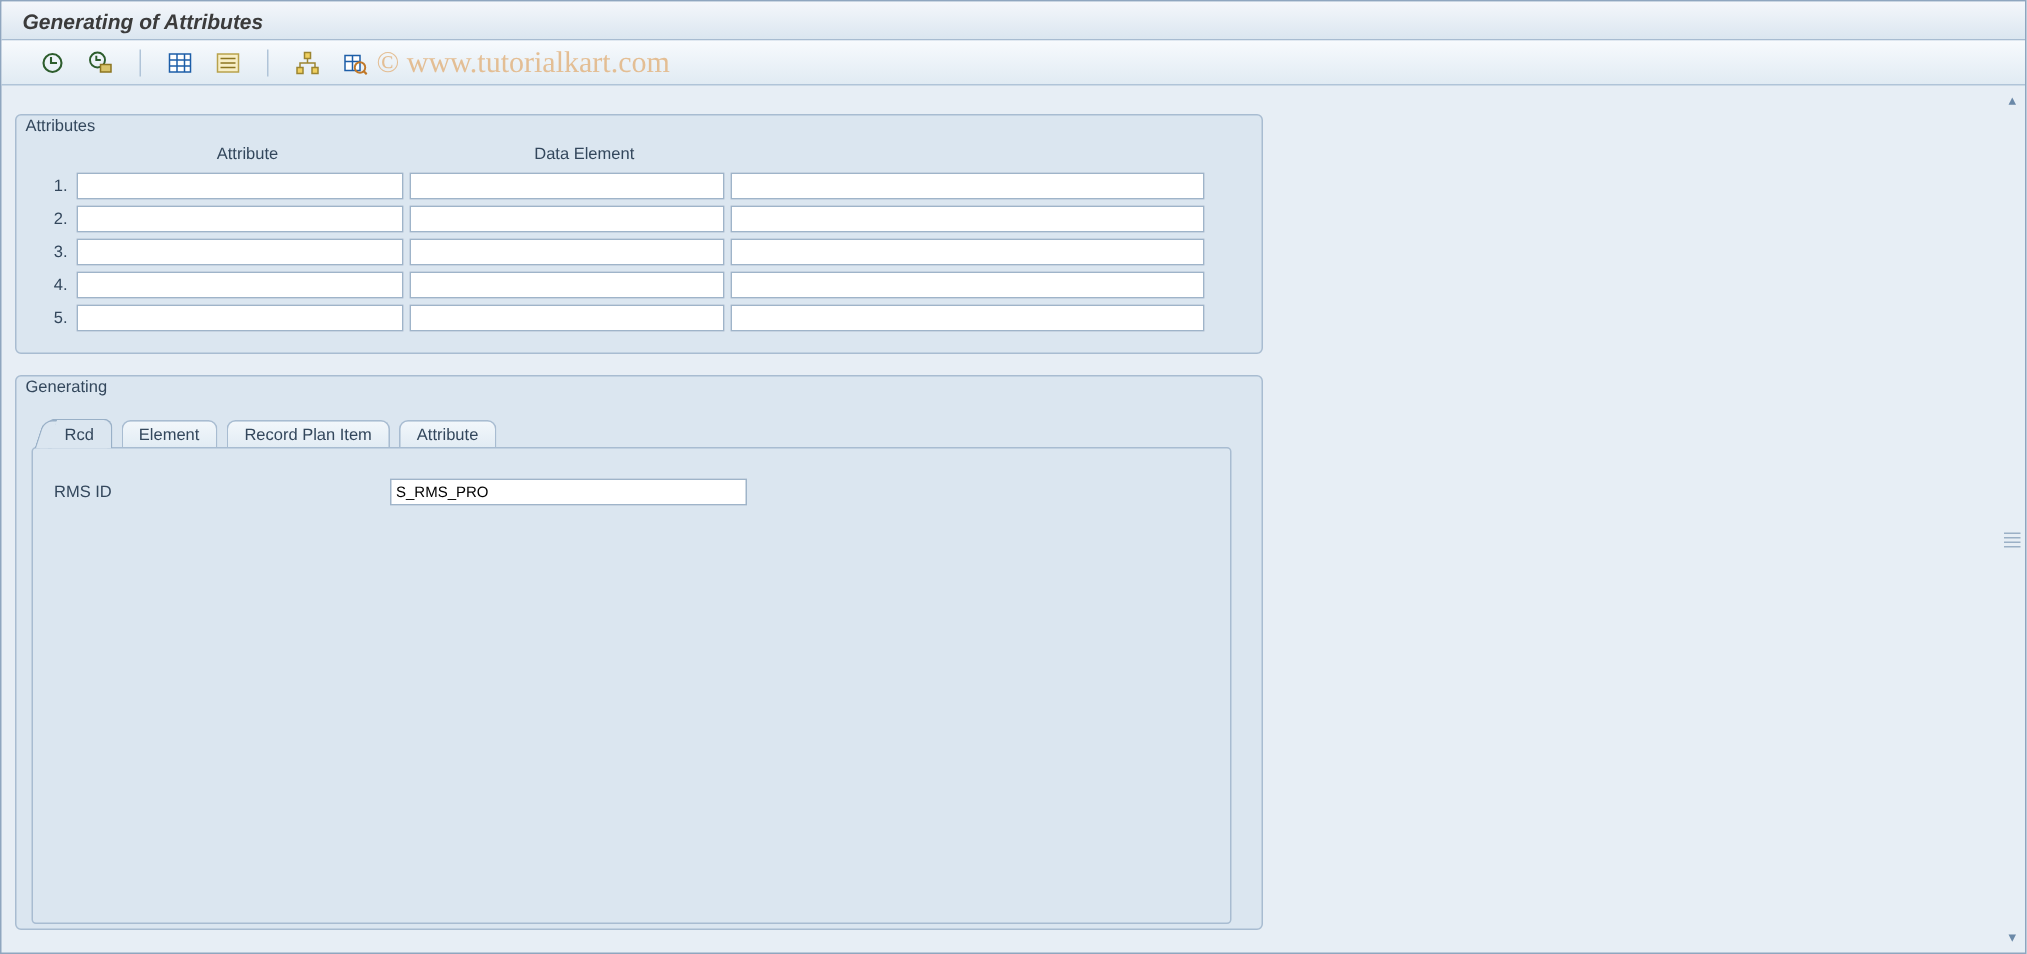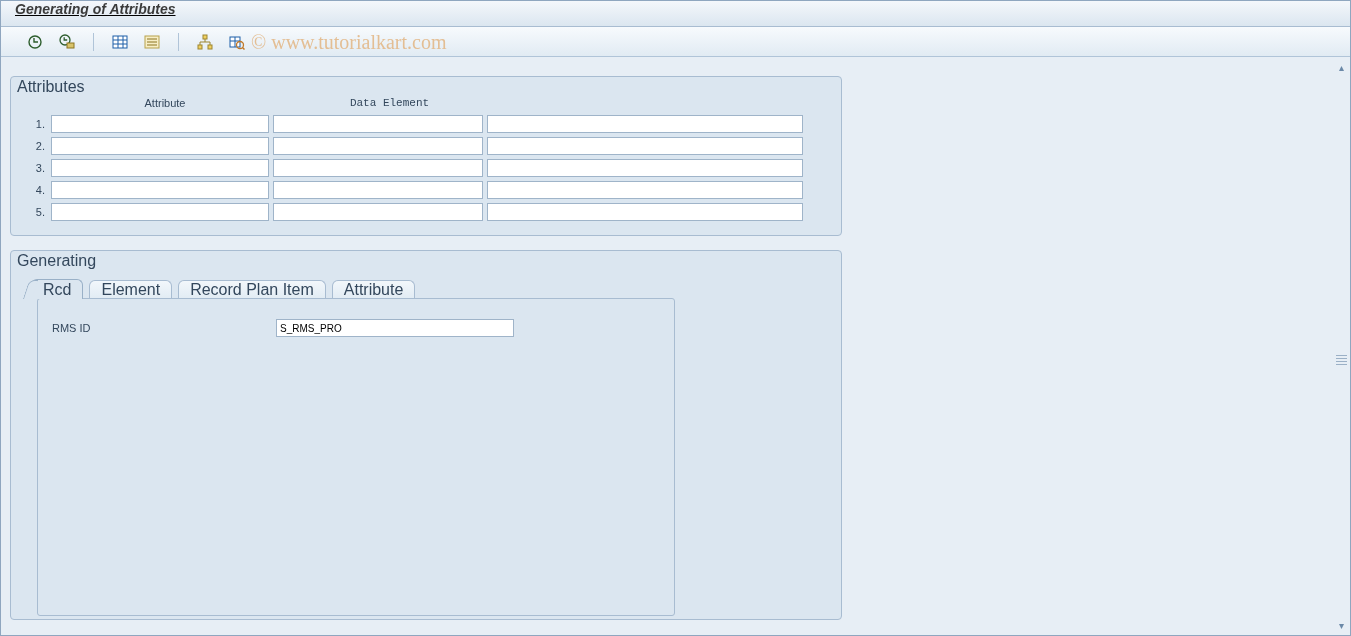--- a/index.html
+++ b/index.html
@@ -12,23 +12,22 @@
       overflow: hidden;
       position: relative;
       border: 1px solid #8fa6bf;
     }
     
     .title-bar {
       background: linear-gradient(to bottom, #f4f7fb 0%, #dbe6f0 100%);
       height: 26px;
       border-bottom: 1px solid #a8bcd1;
       display: flex;
-      align-items: flex-start;
+      align-items: center;
       padding-left: 14px;
-      text-decoration: underline;
     }
     .title-bar .title {
       font-weight: bold;
       font-style: italic;
       font-size: 14px;
       color: #3b3b3b;
     }
     
     .toolbar {
       background: linear-gradient(to bottom, #f7fafd 0%, #e1ebf3 100%);
@@ -127,33 +126,33 @@
       background: #dbe6f0;
       margin-bottom: 14px;
       width: 832px;
       position: relative;
       padding: 20px 10px 10px 10px;
     }
     .group > .legend {
       position: absolute;
       top: 1px;
       left: 6px;
-      font-size: 16px;
+      font-size: 11px;
       color: #33475c;
     }
     
     .attr-header {
       display: flex;
       margin-left: 32px;
       margin-bottom: 6px;
       color: #33475c;
       text-align: center;
     }
     .attr-header .hcol1 { width: 224px; }
-    .attr-header .hcol2 { width: 225px; font-family: Liberation Mono, monospace; }
+    .attr-header .hcol2 { width: 225px; }
     .attr-header .hcol3 { width: 320px; }
     .attr-row {
       display: flex;
       align-items: center;
       margin-bottom: 4px;
     }
     .attr-row .rownum {
       width: 30px;
       text-align: right;
       padding-right: 6px;
@@ -183,21 +182,21 @@
       align-items: flex-end;
       margin-left: 10px;
     }
     .tab {
       background: linear-gradient(to bottom, #f2f7fb 0%, #e2ecf4 100%);
       border: 1px solid #a8bcd1;
       border-bottom: none;
       border-top-left-radius: 6px;
       border-top-right-radius: 6px;
       padding: 3px 11px;
-      font-size: 16px;
+      font-size: 11px;
       color: #33475c;
       margin-right: 0px;
       cursor: pointer;
       position: relative;
       height: 18px;
       display:flex;align-items:center;
     }
     .tab::before{
       content:"";
       position:absolute;
@@ -218,22 +217,22 @@
     }
     .tab.active::before{background:#dbe6f0;border-color:#99b0c7;}
     .tab + .tab { margin-left: 6px; }
     .tab-panel {
       border: 1px solid #a8bcd1;
       background: #dbe6f0;
       height: 318px;
       border-radius: 3px;
       padding: 20px 14px;
       position: relative;
-      width: 638px;
-      margin-left: 16px;
+      width: 800px;
+      margin-left: 0;
     }
     .field-row {
       display: flex;
       align-items: center;
       margin-bottom: 8px;
     }
     .field-row label {
       width: 224px;
       color: #33475c;
     }

